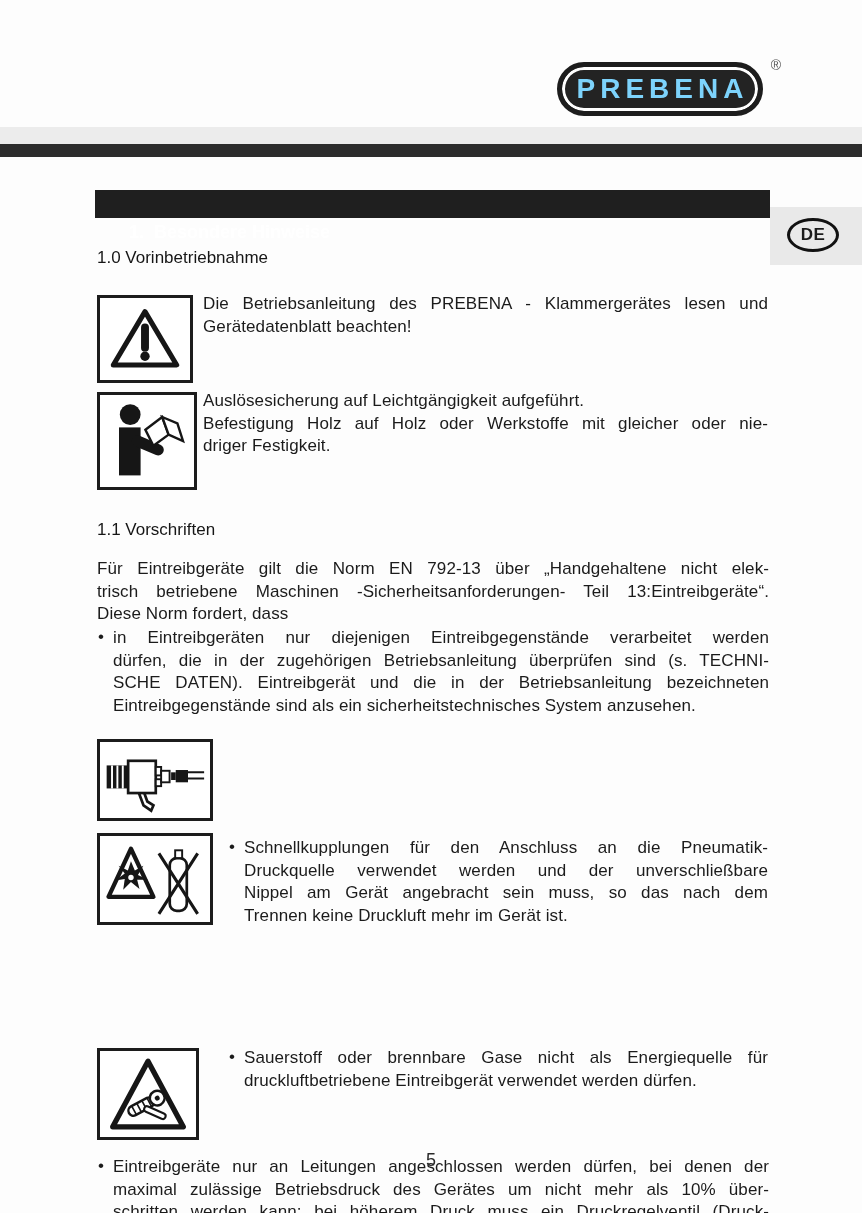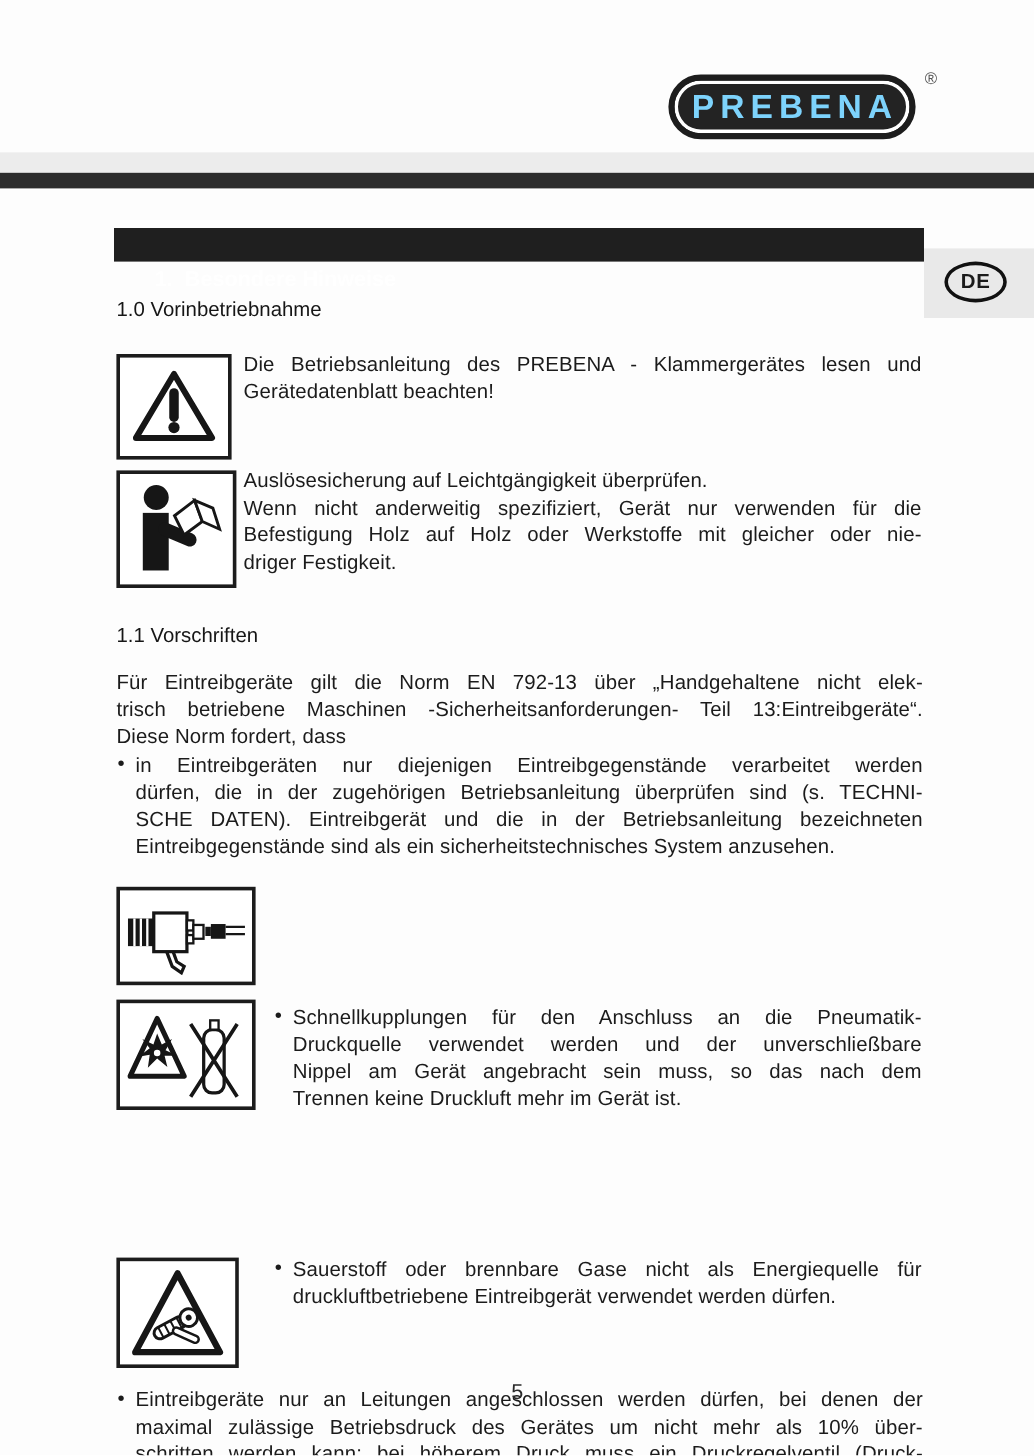--- a/index.html
+++ b/index.html
@@ -106,24 +106,23 @@
     <svg width="80" height="80" viewBox="0 0 100 100">
       <circle cx="29" cy="17" r="13" fill="#161616"></circle>
       <rect x="15" y="33" width="27" height="60" fill="#161616"></rect>
       <path d="M38 50 L64 61" stroke="#161616" stroke-width="14" stroke-linecap="round"></path>
       <polygon points="48,36 69,20 77,42 58,56" fill="#fff" stroke="#161616" stroke-width="3"></polygon>
       <polygon points="69,20 88,28 95,50 77,42" fill="#fff" stroke="#161616" stroke-width="3"></polygon>
     </svg>
   </div>
   <div class="tblock" id="tb2">
       <div class="para">
-        <div class="ln">Auslösesicherung auf Leichtgängigkeit überprüfen.</div>
-      </div>
-      <div class="para">
-        <div class="ln j">Wenn nicht anderweitig spezifiziert, Gerät nur verwenden für die</div>
+        <div class="ln">Auslösesicherung auf Leichtgängigkeit aufgeführt.</div>
+      </div>
+      <div class="para">
         <div class="ln j">Befestigung Holz auf Holz oder Werkstoffe mit gleicher oder nie-</div>
         <div class="ln">driger Festigkeit.</div>
       </div>
     </div>
 
   <div class="h-sub" id="h11">1.1 Vorschriften</div>
 
   <div class="tblock" id="intro">
       <div class="para">
         <div class="ln j">Für Eintreibgeräte gilt die Norm EN 792-13 über „Handgehaltene nicht elek-</div>

